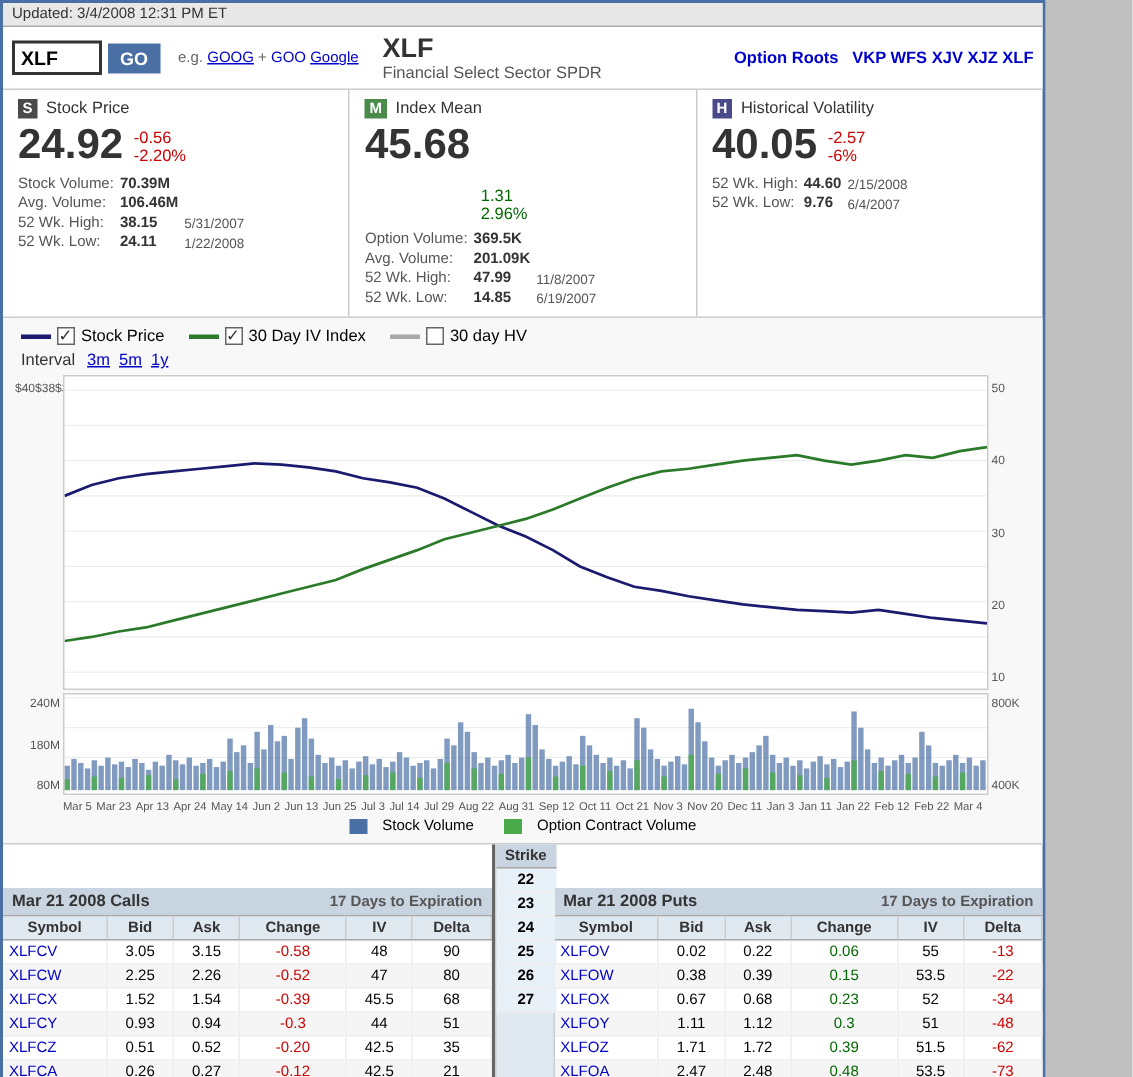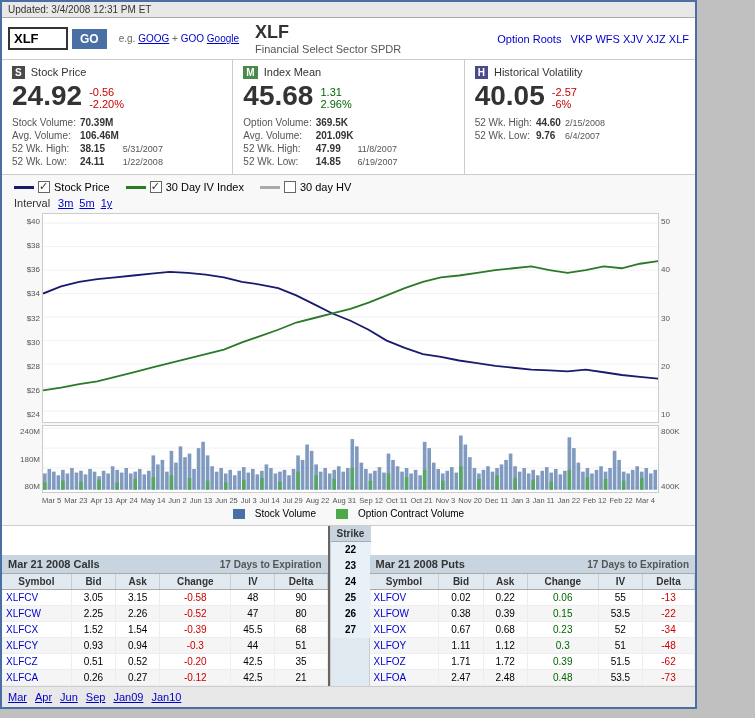--- a/index.html
+++ b/index.html
@@ -6,21 +6,21 @@
     body { font-family: Arial, sans-serif; font-size: 11px; background: #c0c0c0; }
     .main-container { width: 697px; border: 2px solid #4a6fa5; background: #fff; }
     .top-bar { background: #e8e8e8; padding: 2px 6px; font-size: 10px; color: #333; border-bottom: 1px solid #aaa; }
     .header-row { display: flex; align-items: center; padding: 4px 6px; background: #fff; border-bottom: 1px solid #ccc; }
     .ticker-box { border: 2px solid #333; padding: 2px 4px; width: 60px; font-size: 13px; font-weight: bold; margin-right: 4px; }
     .go-btn { background: #4a6fa5; color: white; border: none; padding: 3px 8px; font-weight: bold; cursor: pointer; font-size: 12px; }
     .ticker-example { color: #666; font-size: 10px; margin-left: 6px; }
     .ticker-main { margin-left: 16px; }
     .ticker-name { font-size: 18px; font-weight: bold; color: #333; }
     .ticker-desc { font-size: 11px; color: #555; }
-    .option-roots-section { margin-left: auto; text-align: right; }
+    .option-roots-section { margin-left: auto; text-align: right; font-weight: bold; }
     .option-roots-label { color: #0000cc; font-size: 11px; }
     .option-roots-tickers { color: #0000cc; font-size: 11px; }
     .metrics-row { display: flex; border-bottom: 1px solid #ccc; }
     .metric-panel { flex: 1; padding: 6px 10px; border-right: 1px solid #ccc; }
     .metric-panel:last-child { border-right: none; }
     .metric-header { font-size: 11px; color: #333; margin-bottom: 2px; }
     .metric-header .letter { font-weight: bold; color: #fff; padding: 1px 3px; margin-right: 3px; font-size: 10px; }
     .s-letter { background: #4a4a4a; }
     .m-letter { background: #4a8a4a; }
     .h-letter { background: #4a4a8a; }
@@ -142,21 +142,21 @@
     </div>
 
     <div class="metric-panel">
       <div class="metric-header">
         <span class="letter m-letter">M</span>
         <span>Index Mean</span>
       </div>
       <div>
         <span class="metric-value">45.68</span>
         <span class="metric-change">
-          <div class="abs" style="color:#006600;">1.31</div>
+          <div class="abs" style="color:#006600;margin-top:39px;">1.31</div>
           <div class="pct" style="color:#006600;">2.96%</div>
         </span>
       </div>
       <div class="metric-stats">
         <table>
           <tbody>
               <tr>
                 <td class="label">Option Volume:</td>
                 <td class="value">369.5K</td>
               </tr>
@@ -232,21 +232,21 @@
 
     <div class="interval-row">
       <span class="interval-label">Interval</span>
       <span class="interval-btn">3m</span>
       <span class="interval-btn">5m</span>
       <span class="interval-btn">1y</span>
     </div>
 
     <div style="position:relative; margin: 2px 4px;">
       <div style="display:flex; align-items:stretch;">
-        <div style="width:32px; font-size:8px; color:#555; display:flex; flex-direction:column; justify-content:space-between; padding:4px 0; text-align:right; padding-right:2px;">
+        <div style="width:32px; font-size:8px; color:#555; display:flex; flex-direction:row; justify-content:space-between; padding:4px 0; text-align:right; padding-right:2px;">
           <span>$40</span>
             <span>$38</span>
             <span>$36</span>
             <span>$34</span>
             <span>$32</span>
             <span>$30</span>
             <span>$28</span>
             <span>$26</span>
             <span>$24</span>
         </div>

